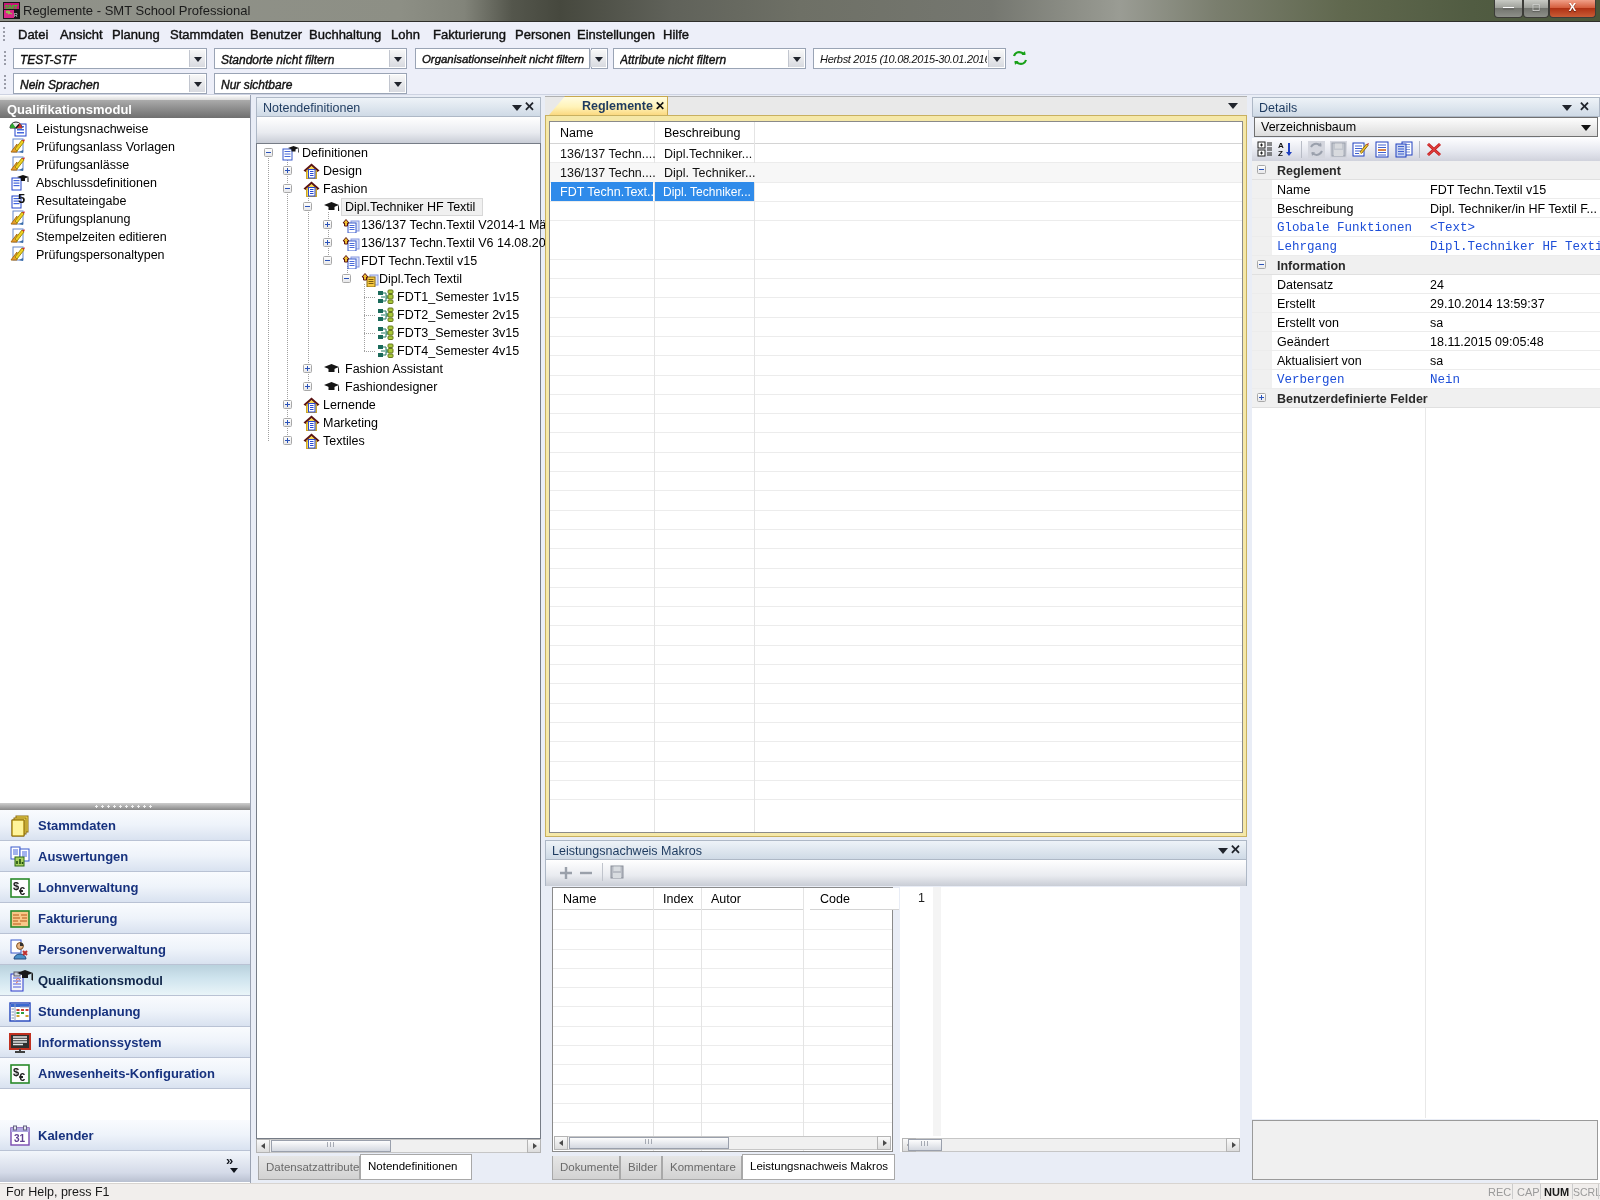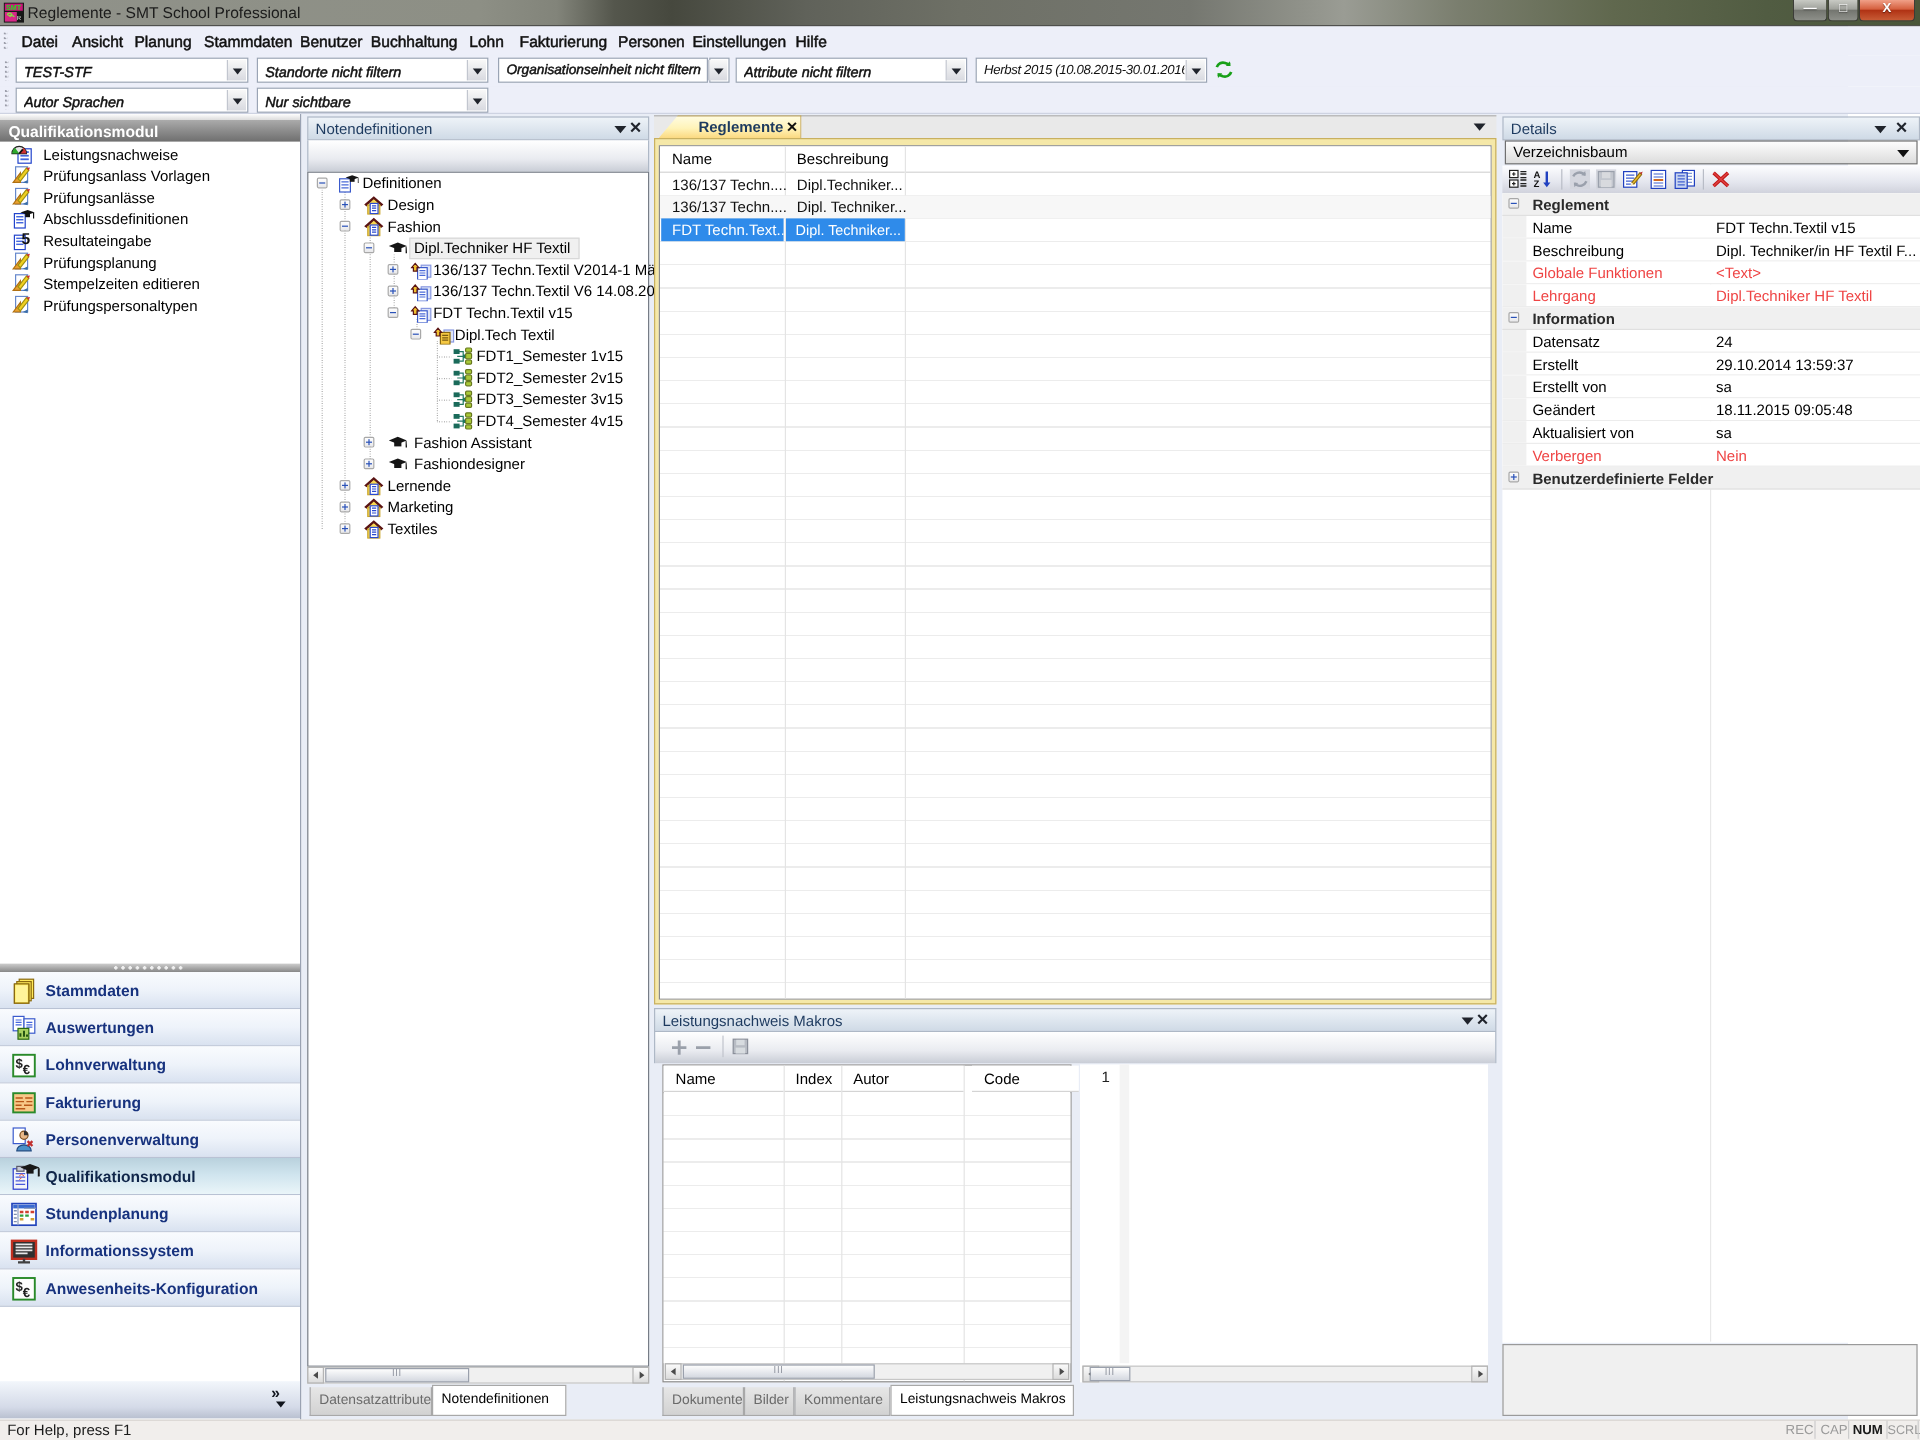--- a/index.html
+++ b/index.html
@@ -112,21 +112,21 @@
 #rpcombo span { position:absolute; left:6px; top:2px; font-size:12.5px; color:#000; }
 #rpcombo:after { content:""; position:absolute; right:6px; top:7px; border-left:5px solid transparent; border-right:5px solid transparent; border-top:6px solid #101010; }
 #rptool { left:1252px; top:138px; width:348px; height:23px; background:linear-gradient(#fdfdff,#e4e6ee 60%,#d0d2dc); }
 #rpgrid { left:1252px; top:161px; width:348px; height:958px; background:#fff; }
 .pgcat { position:absolute; left:0; width:348px; background:#f0f0f0; border-bottom:1px solid #e0e0e0; }
 .pgcat .t { position:absolute; left:25px; top:3px; font-weight:bold; font-size:12.5px; color:#2a2a2a; }
 .pgrow { position:absolute; left:0; width:348px; border-bottom:1px solid #ececec; background:#fff; }
 .pgrow .gut { position:absolute; left:0; top:0; bottom:0; width:20px; background:#f0f0f0; }
 .pgrow .lab { position:absolute; left:25px; top:3px; font-size:12.5px; color:#000; }
 .pgrow .val { position:absolute; left:178px; top:3px; font-size:12.5px; color:#000; white-space:nowrap; overflow:hidden; }
-.pgrow.dis .lab, .pgrow.dis .val { color:#ef4444; }
+.pgrow.dis .lab, .pgrow.dis .val { color:#1d4ed8;font-family:Liberation Mono, monospace; }
 #rpbox { left:1252px; top:1120px; width:346px; height:60px; background:#f0f0f0; border:1px solid #9a9a9a; }
 
 
 #statusbar { left:0; top:1183px; width:1600px; height:17px; background:#f1eeec; border-top:1px solid #d8d4d0; }
 #sbhelp { left:6px; top:1185px; font-size:12.5px; color:#1a1a1a; }
 .sbi { position:absolute; top:1186px; font-size:11px; color:#9a9a9a; }
 .sbi.on { color:#1a1a1a; font-weight:bold; }
 .sbsep { position:absolute; top:1px; width:1px; height:15px; background:#cccccc; }
 </style>
 </head>
@@ -194,21 +194,21 @@
     <svg style="position:absolute;left:1011px;top:3px" width="18" height="18" viewBox="0 0 18 18">
       <path d="M3 7 C4 4 7 2.5 10 3.5 L14 5" fill="none" stroke="#18a018" stroke-width="2.2"></path>
       <path d="M14 2 L14.5 6 L10.5 6 Z" fill="#18a018"></path>
       <path d="M15 11 C14 14 11 15.5 8 14.5 L4 13" fill="none" stroke="#18a018" stroke-width="2.2"></path>
       <path d="M4 16 L3.5 12 L7.5 12 Z" fill="#18a018"></path>
     </svg>
   </div>
   <div class="abs" id="toolbar2">
     <div class="tgrip" style="top:3px"></div>
     <div class="combo" style="left:13px; top:1px; width:194px">
-        <span class="ct">Autor Sprachen</span>
+        <span class="ct">Nein Sprachen</span>
         <span class="ca"></span>
       </div>
     <div class="combo" style="left:214px; top:1px; width:193px">
         <span class="ct">Nur sichtbare</span>
         <span class="ca"></span>
       </div>
   </div>
 
   <div class="abs" id="leftpanel">
     <div class="abs" id="lp-top"></div>
@@ -388,20 +388,30 @@
         </svg>
       <span class="txt">Informationssystem</span>
     </div>
     <div class="navbtn" style="top:963px">
       <svg width="26" height="26" viewBox="0 0 26 26">
           <rect x="4" y="4" width="18" height="18" fill="#fdfdfd" stroke="#2a8a2a" stroke-width="1.6"></rect>
           <text x="6" y="15" font-size="11" font-weight="bold" fill="#202020" font-family="Liberation Sans">$</text>
           <text x="12" y="20" font-size="11" font-weight="bold" fill="#202020" font-family="Liberation Sans">€</text>
         </svg>
       <span class="txt">Anwesenheits-Konfiguration</span>
+    </div>
+    <div class="navbtn" style="top:1025px">
+      <svg width="26" height="26" viewBox="0 0 26 26">
+          <rect x="4" y="5" width="18" height="17" fill="#fff" stroke="#7a4ab0" stroke-width="1.4"></rect>
+          <rect x="4" y="5" width="18" height="4" fill="#b0a8e0"></rect>
+          <rect x="6.5" y="3" width="3" height="4" fill="#e8e8f0" stroke="#606080"></rect>
+          <rect x="16.5" y="3" width="3" height="4" fill="#e8e8f0" stroke="#606080"></rect>
+          <text x="7" y="19" font-size="10" font-weight="bold" fill="#604090" font-family="Liberation Sans">31</text>
+        </svg>
+      <span class="txt">Kalender</span>
     </div>
     <div class="abs" id="lp-chev">
         <span class="c1">»</span>
         <span class="c2"></span>
       </div>
   </div>
 
   <div class="abs ptitle" id="midtitle">
     <span class="pt">Notendefinitionen</span>
     <span class="pbtn-arr" style="right:18px; top:7px"></span>

